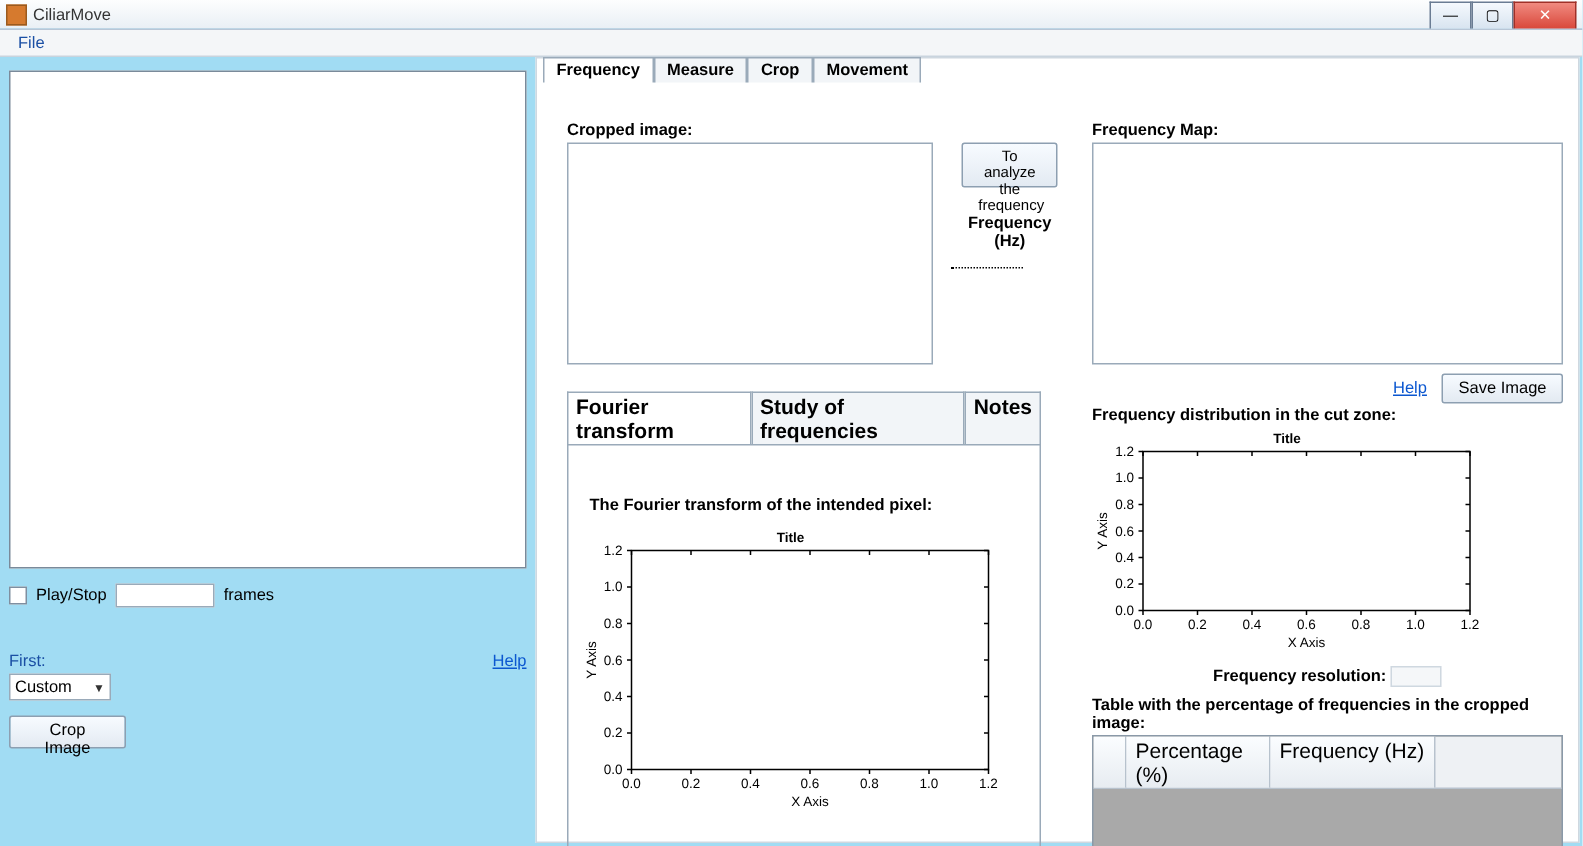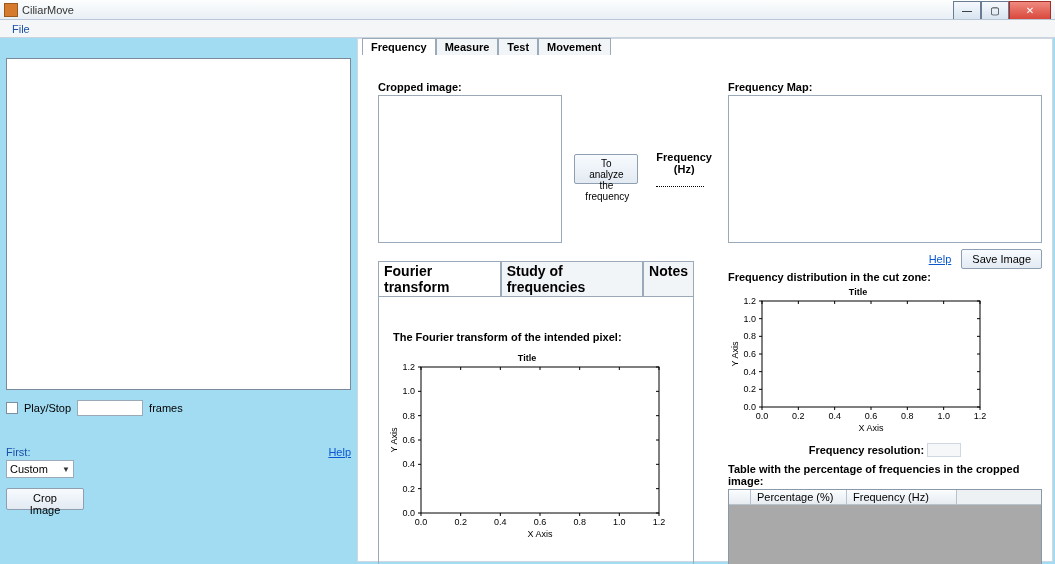--- a/index.html
+++ b/index.html
@@ -7,55 +7,55 @@
 .titlebar { background: linear-gradient(#fdfefe, #e9eff5); height: 20px; display: flex; align-items: center; padding: 0 4px; border-bottom: 1px solid #b8c6d6; }
 .titlebar .icon { width: 14px; height: 14px; background: #d67a2e; border: 1px solid #9a5a1e; margin-right: 4px; }
 .titlebar .title { flex: 0 0 auto; color: #333; }
 .titlebar .spacer { flex: 1; }
 .win-btns { display: flex; gap: 0; }
 .win-btn { width: 28px; height: 18px; border: 1px solid #6a7c93; border-bottom: none; background: linear-gradient(#f5f9fd,#d8e4f0); display:flex; align-items:center; justify-content:center; font-size:10px; }
 .win-btn.close { background: linear-gradient(#f08a80,#d9483b); color:#fff; width:42px; border-color:#a03028;}
 .menubar { background: #f4f6f8; height: 18px; display:flex; align-items:center; padding: 0 6px; border-bottom: 1px solid #c9d4de; color:#1a4fa4; }
 .menubar .menu-item { padding: 1px 6px; }
 .content { display:flex; height: calc(564px - 38px); }
-.left-panel { width: 357px; padding: 20px 6px 4px 6px; display:flex; flex-direction:column; }
+.left-panel { width: 357px; padding: 9px 6px 4px 6px; display:flex; flex-direction:column; }
 .image-canvas { background:#fff; border:1px solid #7a8a9a; flex: 0 0 332px; }
 .playrow { display:flex; align-items:center; gap:6px; margin-top:10px; }
 .playrow input[type=text]{ width:66px; height:16px; border:1px solid #9aaab9; background:#fff; padding:0 2px; }
 .playrow .chk { width:12px; height:12px; border:1px solid #7f8fa0; background:#fff; display:inline-block; }
 .first-row { display:flex; align-items:flex-end; gap:16px; margin-top:30px; }
 .help { color:#0b57d0; text-decoration:underline; cursor:pointer; }
 .combo { width:68px; height:18px; border:1px solid #9aaab9; background:#fff; display:flex; align-items:center; justify-content:space-between; padding:0 3px; margin-top:2px;}
 .combo .chev { font-size:8px; color:#333; }
 .btn { background: linear-gradient(#f7fbff,#e3eaf2); border:1px solid #8d9fb1; padding:3px 10px; border-radius:2px; cursor:pointer; }
 .crop-btn { margin-top:10px; width:78px; height:22px; }
 .left-rel { position:relative; flex:1; }
 .right-wrap { flex:1; padding: 0 2px 2px 0; }
 .right-panel { background:#fff; height:100%; border:1px solid #cfd8e0; position:relative; }
 .tabs { display:flex; position:relative; top:-1px; }
 .tab { border:1px solid #9aaab9; border-bottom:none; padding:2px 8px; background:#f2f5f8; margin-right:0px; font-size:11px; cursor:pointer;font-weight:bold; }
 .tab.active { background:#fff; position:relative; z-index:2; }
 .tab-outer { position:absolute; top:0; left:4px; }
 .tab-body { position:absolute; top:18px; left:2px; right:2px; bottom:2px; }
 .group-label { font-weight:bold; margin-bottom:2px; }
 .cropped-img-box { border:1px solid #9aaab9; width:250px; height:148px; background:#fff; }
-.analyze-col { display:flex; flex-direction:row; align-items:center; gap:18px; }
+.analyze-col { display:flex; flex-direction:column; align-items:center; gap:18px; }
 .analyze-btn { width:64px; height:30px; font-size:10px; line-height:11px; text-align:center; }
 .freq-hz-val { border-bottom:1px dotted #000; width:48px; height:12px; }
 .sub-tabs-wrap { position:absolute; top:204px; left:18px; width:316px; }
 .sub-tabs { display:flex; }
 .sub-tabs .tab { font-size:14px; padding:1px 5px; }
 .sub-body { border:1px solid #9aaab9; height:309px; padding:8px; position:relative; }
 .fmap-box { border:1px solid #9aaab9; width:254px; height:148px; background:#fff; }
 .save-row { display:flex; justify-content:flex-end; gap:10px; align-items:center; margin-top:6px; }
 .dist-chart, .fourier-chart { background:#fff; }
 svg text { font-size:9px; fill:#000; }
 .table-wrap { border:1px solid #8a99a8; background:#a9a9a9; height:92px; overflow:hidden; }
 .table-header { background:#eef1f4; display:flex; border-bottom:1px solid #b7c2cd; }
-.th { border-right:1px solid #b7c2cd; padding:1px 6px; background: linear-gradient(#fbfdff,#e7ecf1); font-size:11px; }
+.th { border-right:1px solid #b7c2cd; padding:1px 6px; background: linear-gradient(#fbfdff,#e7ecf1); font-size:14px; }
 .th:first-child { width:22px; }
 .right-left-col { position:absolute; left:18px; top:24px; width:334px; }
 .right-right-col { position:absolute; left:368px; top:24px; width:260px; right:8px; width:auto; }
 .freq-res-row { text-align:center; margin:6px 0; }
 .freq-res-row input { width:34px; height:14px; border:1px solid #cfd8e0; background:#f5f7f9; }
 .first-label { color:#1a4fa4; }
 </style>
 </head>
 <body>
 
@@ -102,21 +102,21 @@
 
     </div>
   </div>
 
   <div class="right-wrap">
     <div class="right-panel">
       <div class="tab-outer">
         <div class="tabs">
           <div class="tab active">Frequency</div>
           <div class="tab">Measure</div>
-          <div class="tab">Test</div>
+          <div class="tab">Crop</div>
           <div class="tab">Movement</div>
         </div>
       </div>
 
       <div class="tab-body">
 
         <div class="right-left-col">
           <div class="group-label">Cropped image:</div>
           <div style="display:flex; gap:12px;">
             <div class="cropped-img-box"></div>

